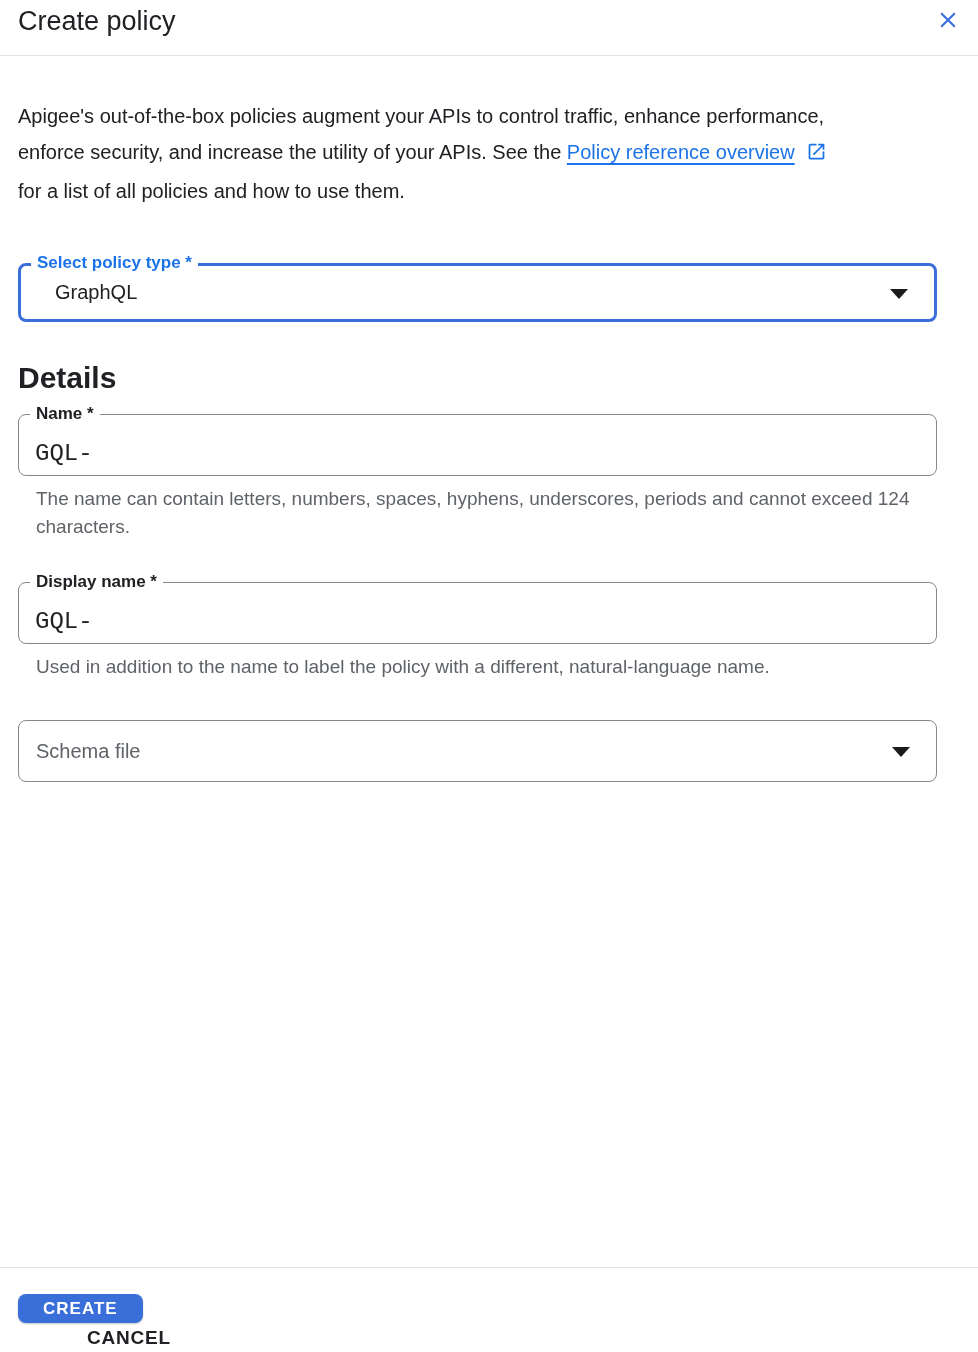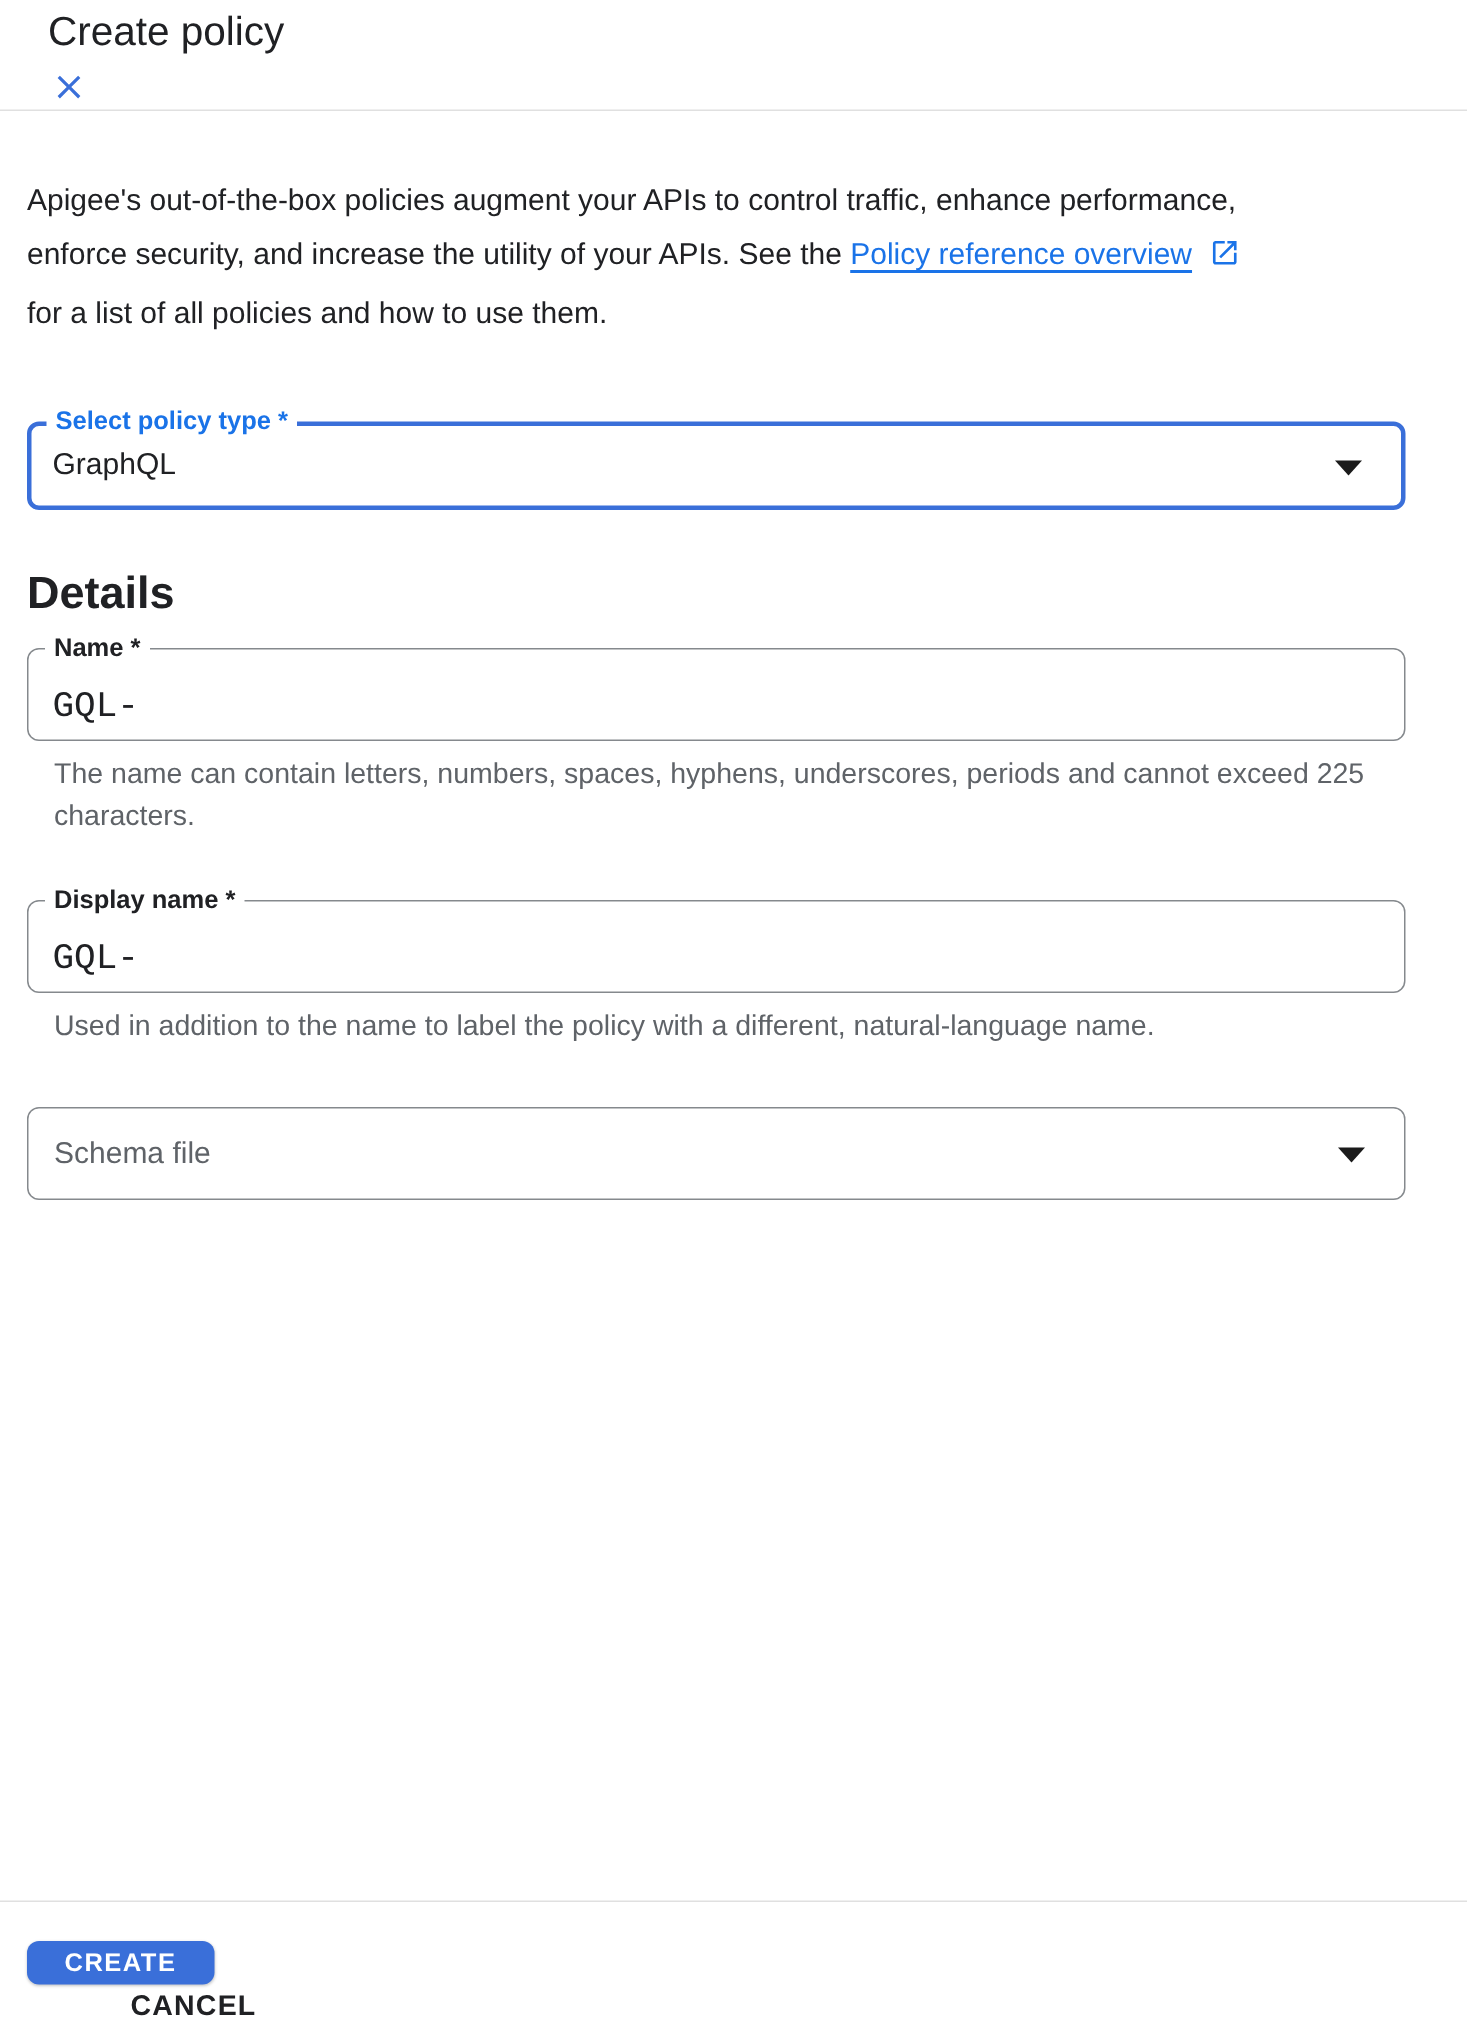--- a/index.html
+++ b/index.html
@@ -1,35 +1,35 @@
 <!DOCTYPE html>
 <html><head>
 <meta charset="utf-8">
 <style>
   * { margin:0; padding:0; box-sizing:border-box; }
   html,body { width:978px; height:1352px; background:#ffffff; font-family:"Liberation Sans", sans-serif; color:#202124; }
   .dialog { position:relative; width:978px; height:1352px; background:#fff; overflow:hidden; }
 
   
-  .dlg-header { height:74px; border-bottom:1px solid #e0e0e0; display:flex; align-items:flex-start; justify-content:space-between; padding:3px 16px 0 32px;flex-direction:column; }
+  .dlg-header { height:56px; border-bottom:1px solid #e0e0e0; display:flex; align-items:flex-start; justify-content:space-between; padding:3px 16px 0 18px; }
   .dlg-title { font-size:27px; font-weight:400; color:#202124; line-height:36px; }
   .close-btn { margin-top:4px; width:28px; height:28px; border:none; background:transparent; cursor:pointer; padding:0; }
 
   
   .intro { margin:42px 18px 0 18px; font-size:20px; line-height:36px; color:#202124; }
   .intro a { color:#1a73e8; text-decoration:underline; text-underline-offset:4px; cursor:pointer; }
   .ext-icon { vertical-align:-3px; margin-left:6px; }
 
   
   .field { position:relative; margin-left:18px; width:919px; border:1px solid #85898d; border-radius:8px; background:#fff; }
   .flabel { position:absolute; top:-11px; left:11px; background:#fff; padding:0 6px; font-size:17px; font-weight:700; color:#202124; line-height:20px; white-space:nowrap;text-align:right; }
 
   .select-field { margin-top:54px; height:59px; border:3px solid #3a6fd9; cursor:pointer; }
   .select-field .flabel { color:#1a73e8; top:-13px; left:10px; }
-  .select-value { display:flex; align-items:center; height:100%; padding-left:14px; font-size:20px; color:#202124; }
+  .select-value { display:flex; align-items:center; height:100%; padding-left:14px; font-size:20px; color:#202124;margin-left:20px; }
 
   .arrow-down { position:absolute; right:26px; top:50%; margin-top:-4px; width:0; height:0;
     border-left:9px solid transparent; border-right:9px solid transparent; border-top:10px solid #1b1b1b; }
 
   .section-heading { margin:36px 0 0 18px; font-size:30px; font-weight:700; color:#202124; line-height:40px; }
 
   .text-field { height:62px; }
   .text-field:first-of-type { margin-top:32px; }
   .text-field input { width:100%; height:100%; border:0; outline:none; background:transparent; border-radius:8px;
     padding:16px 16px 0 16px; font-family:Liberation Mono, monospace; font-size:24px; color:#202124; }
@@ -81,21 +81,21 @@
     <div class="select-value">GraphQL</div>
     <span class="arrow-down"></span>
   </div>
 
   <h2 class="section-heading">Details</h2>
 
   <div class="field text-field mt-name">
     <span class="flabel">Name *</span>
     <input type="text" value="GQL-" style="">
   </div>
-  <p class="helper">The name can contain letters, numbers, spaces, hyphens, underscores, periods and cannot exceed 225 characters.</p>
+  <p class="helper">The name can contain letters, numbers, spaces, hyphens, underscores, periods and cannot exceed 124 characters.</p>
 
   <div class="field text-field mt-display">
     <span class="flabel">Display name *</span>
     <input type="text" value="GQL-" style="">
   </div>
   <p class="helper">Used in addition to the name to label the policy with a different, natural-language name.</p>
 
   <div class="field plain-select" role="button">
     <div class="ph">Schema file</div>
     <span class="arrow-down"></span>

